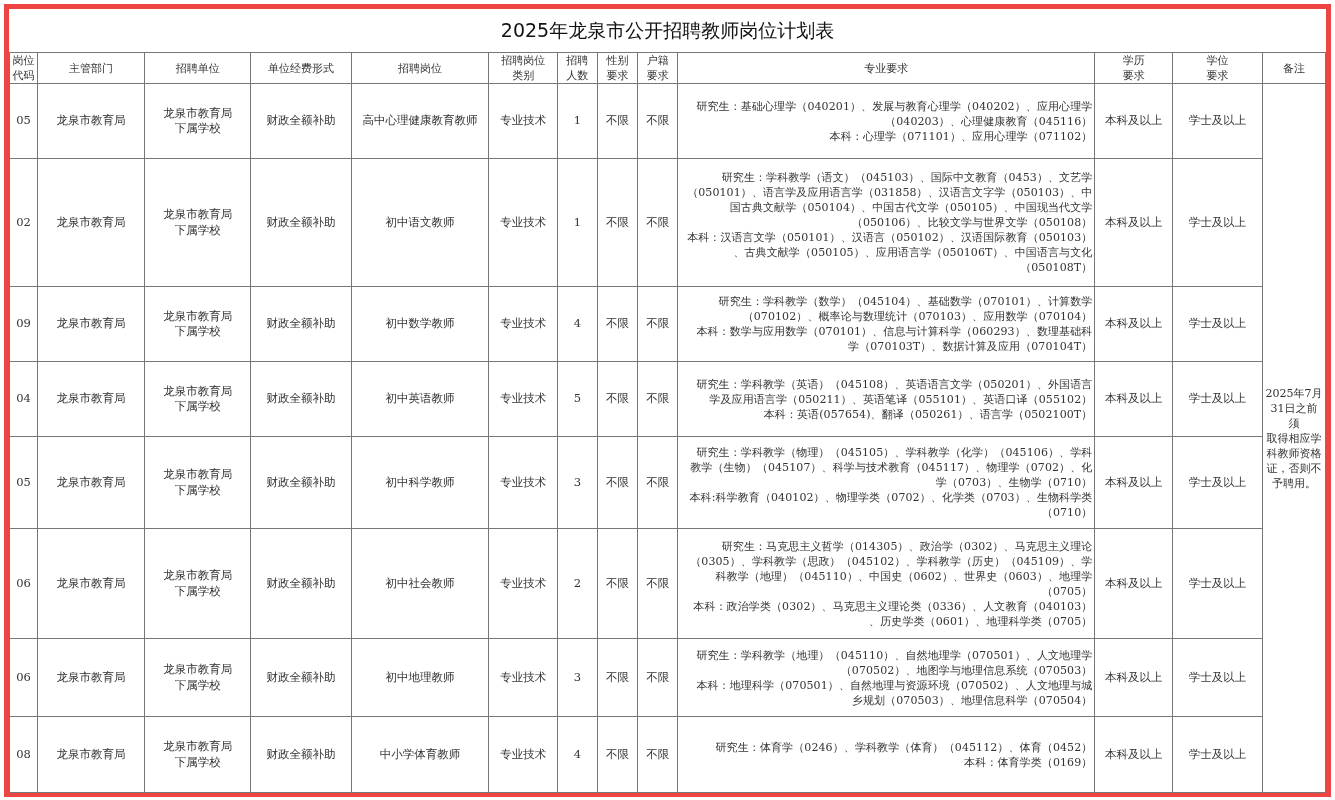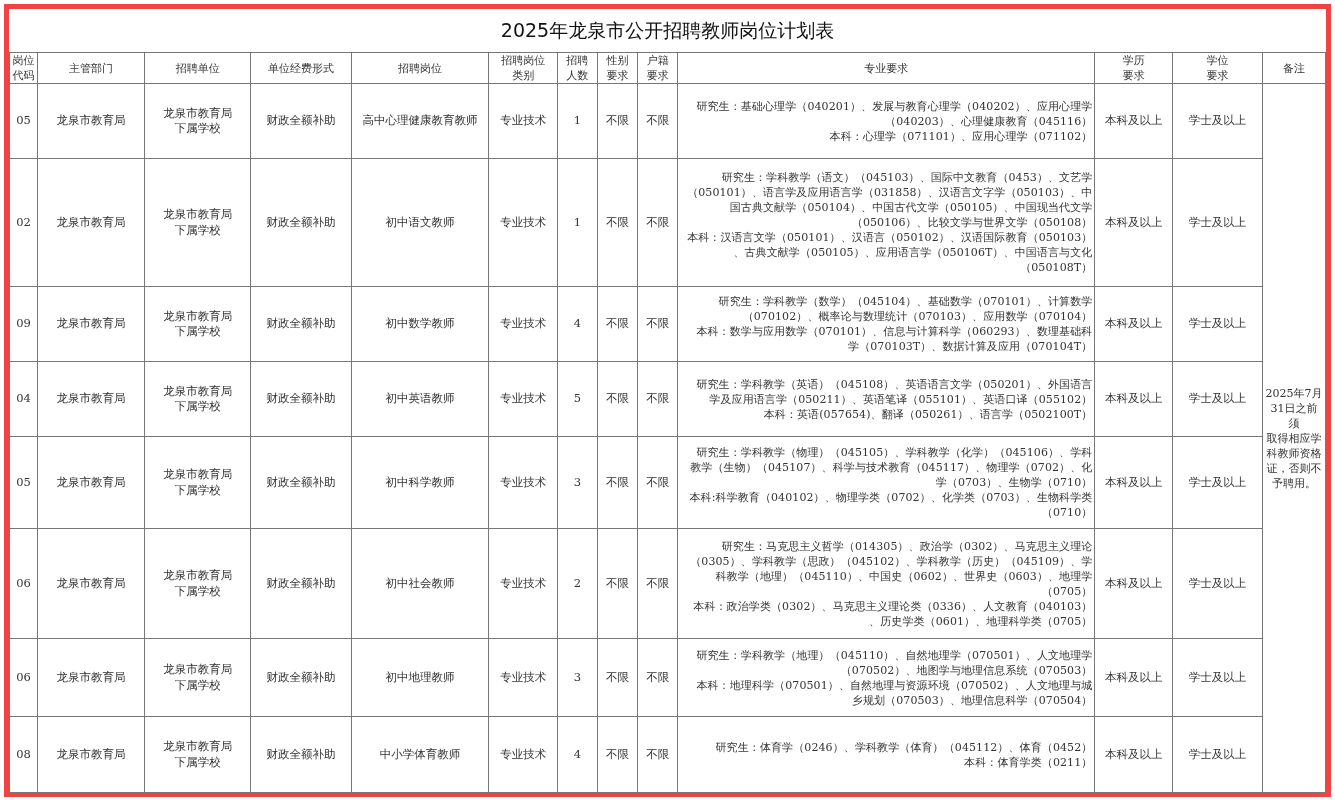--- a/index.html
+++ b/index.html
@@ -266,20 +266,20 @@
             <span class="line">下属学校</span>
           </td>
           <td>财政全额补助</td>
           <td>中小学体育教师</td>
           <td>专业技术</td>
           <td>4</td>
           <td>不限</td>
           <td>不限</td>
           <td class="major">
             <span class="line">研究生：体育学（0246）、学科教学（体育）（045112）、体育（0452）</span>
-            <span class="line">本科：体育学类（0211）</span>
+            <span class="line">本科：体育学类（0169）</span>
           </td>
           <td>本科及以上</td>
           <td>学士及以上</td>
         </tr>
       </tbody>
   </table>
 </div>
 
 </body></html>

